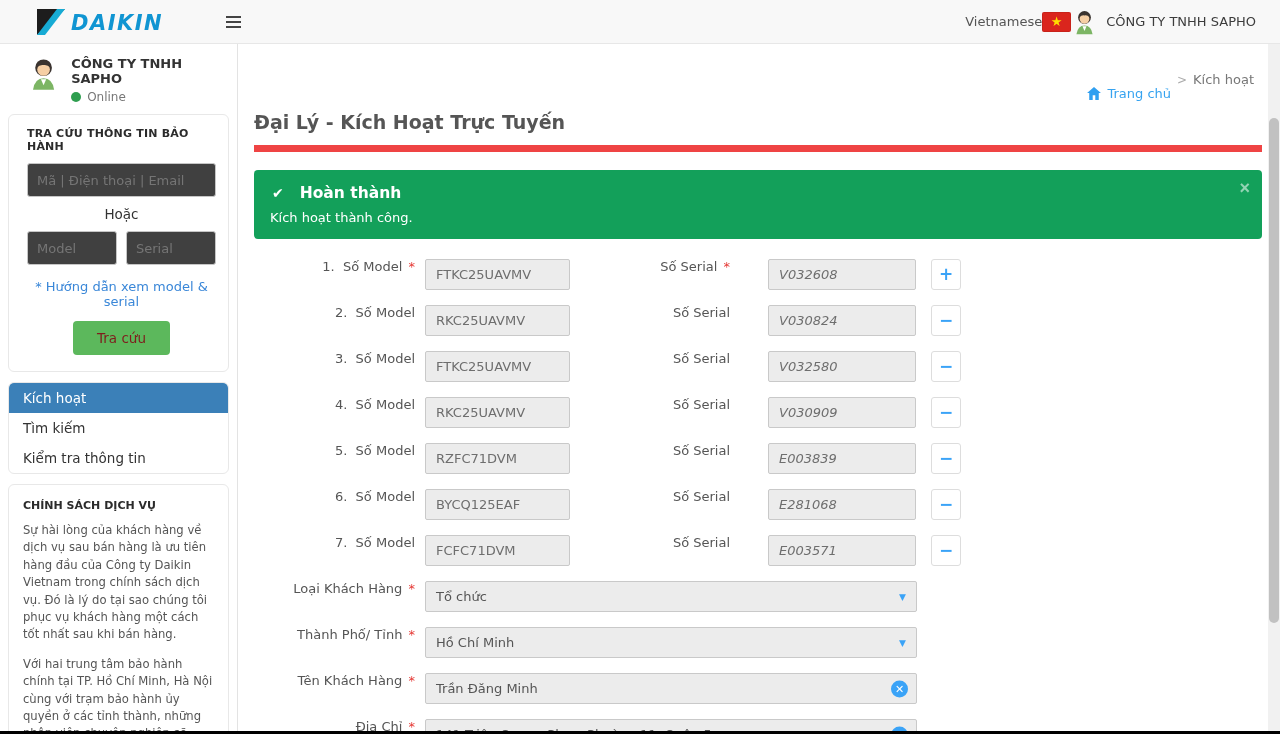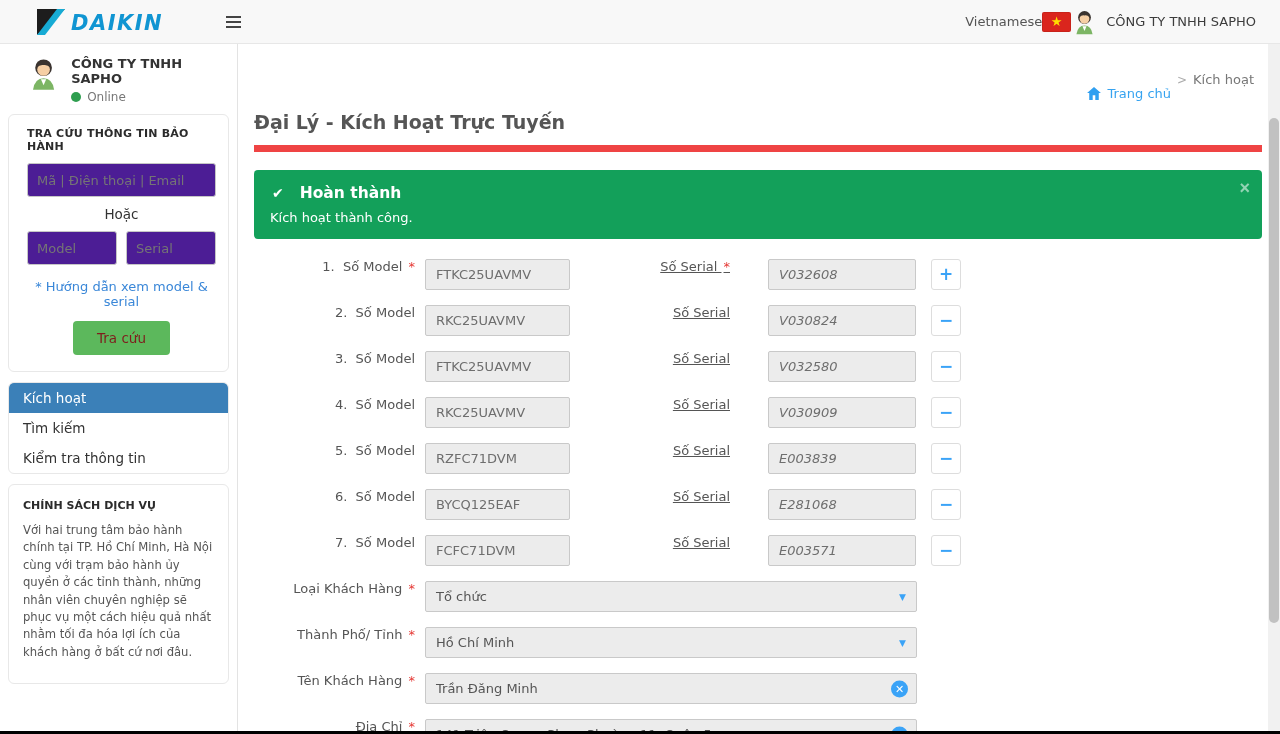--- a/index.html
+++ b/index.html
@@ -27,21 +27,21 @@
   .sidebar { width:238px; border-right:1px solid #e3e3e3; background:#fff; flex:none; overflow:hidden; }
   .content { flex:1; padding:0 6px 0 16px; margin-right:12px; position:relative; overflow:hidden; }
   
   .profile { display:flex; align-items:flex-start; gap:10px; padding:10px 12px 8px 26px; }
   .profile-name { font-weight:bold; color:#333; font-size:13px; padding-top:2px; }
   .online { margin-top:4px; display:flex; align-items:center; gap:6px; color:#777; font-size:12px; }
   .dot { width:10px; height:10px; border-radius:50%; background:#2e9e4f; display:inline-block; }
   .card { margin:2px 8px 10px 8px; border:1px solid #e8e8e8; border-radius:6px; background:#fff; }
   .search-card { padding:12px 12px 16px 18px; }
   .search-title { font-size:11px; font-weight:bold; color:#2b2b2b; letter-spacing:.2px; margin-bottom:10px; }
-  .s-input { width:100%; background:#4c1d95; border:1px solid #c6c6c6; border-radius:3px;
+  .s-input { width:100%; background:#404040; border:1px solid #c6c6c6; border-radius:3px;
              height:34px; padding:0 9px; color:#8a8a8a; font-size:13px;
              font-family:"DejaVu Sans","Liberation Sans",sans-serif; }
   .or { text-align:center; margin:9px 0; color:#333; font-size:13.5px; }
   .two-col { display:flex; gap:9px; }
   .two-col .s-input { width:50%; }
   .guide-link { display:block; text-align:center; color:#3a87d8; margin:14px 0 12px 0; text-decoration:none; }
   .tra-cuu { display:block; margin:0 auto; background:#5cb85c; color:#7f1d1d; border:none;
              border-radius:4px; padding:9px 24px; font-size:13.5px; cursor:pointer;
              font-family:"DejaVu Sans","Liberation Sans",sans-serif; }
   .menu-card { overflow:hidden; }
@@ -68,21 +68,21 @@
   .alert-close { position:absolute; top:8px; right:12px; color:rgba(255,255,255,.55);
                  font-size:18px; font-weight:bold; background:none; border:none; cursor:pointer; }
   
   .form { margin-top:20px; }
   .mrow { display:flex; align-items:flex-start; margin-bottom:15px; }
   .lbl { width:161px; text-align:right; color:#555; flex:none; }
   .req { color:#e53935; margin-left:2px; }
   .inp { height:31px; background:#ececec; border:1px solid #c9c9c9; border-radius:2px;
          padding:0 10px; color:#6e6e6e; font-size:13px; display:flex; align-items:center; }
   .model-inp  { width:145px; margin-left:10px; }
-  .slbl { width:160px; text-align:right; color:#555; flex:none;text-decoration:underline; }
+  .slbl { width:160px; text-align:right; color:#555; flex:none; }
   .serial-inp { width:148px; margin-left:38px;font-style:italic; }
   .act-btn { width:30px; height:31px; margin-left:15px; border:1px solid #ddd; border-radius:3px;
              background:#fff; color:#3aa3f7; font-weight:bold; font-size:17px; line-height:1;
              display:flex; align-items:center; justify-content:center; cursor:pointer;
              font-family:"DejaVu Sans","Liberation Sans",sans-serif; }
   .wide-inp { width:492px; margin-left:10px; position:relative; padding-right:32px; color:#555; }
   .caret { position:absolute; right:10px; top:50%; transform:translateY(-50%);
            color:#3aa3f7; font-size:9px; }
   .clear-btn { position:absolute; right:8px; top:50%; transform:translateY(-50%);
                width:17px; height:17px; border-radius:50%; background:#3aa3f7; color:#fff;
@@ -162,20 +162,21 @@
 
     <nav class="card menu-card" id="sidebar-menu">
         <div class="menu-item active">Kích hoạt</div>
         <div class="menu-item">Tìm kiếm</div>
         <div class="menu-item">Kiểm tra thông tin</div>
       </nav>
 
     <div class="card policy-card">
       <div class="policy-title">CHÍNH SÁCH DỊCH VỤ</div>
       <div id="policy-paragraphs">
+          <p>Sự hài lòng của khách hàng về dịch vụ sau bán hàng là ưu tiên hàng đầu của Công ty Daikin Vietnam trong chính sách dịch vụ. Đó là lý do tại sao chúng tôi phục vụ khách hàng một cách tốt nhất sau khi bán hàng.</p>
           <p>Với hai trung tâm bảo hành chính tại TP. Hồ Chí Minh, Hà Nội cùng với trạm bảo hành ủy quyền ở các tỉnh thành, những nhân viên chuyên nghiệp sẽ phục vụ một cách hiệu quả nhất nhằm tối đa hóa lợi ích của khách hàng ở bất cứ nơi đâu.</p>
         </div>
 
     </div>
   </aside>
 
   <main class="content">
     <div class="breadcrumb">
       <a class="crumb-home" href="#">
         <svg width="14" height="13" viewBox="0 0 16 15">

